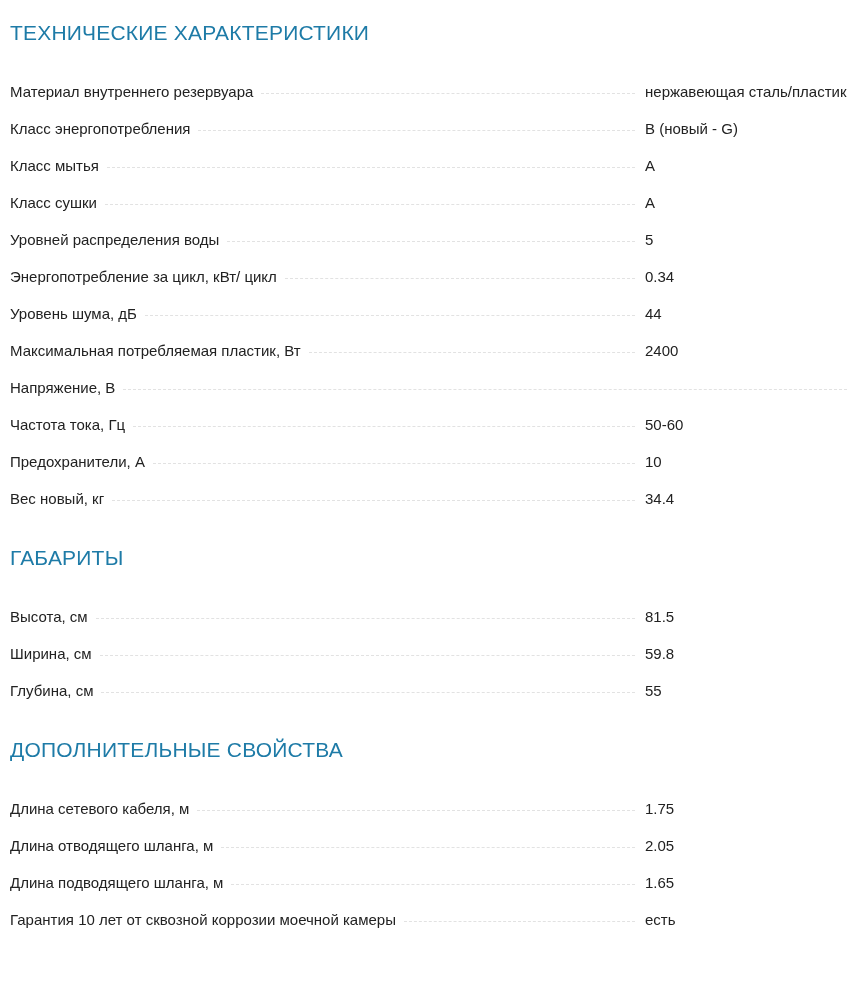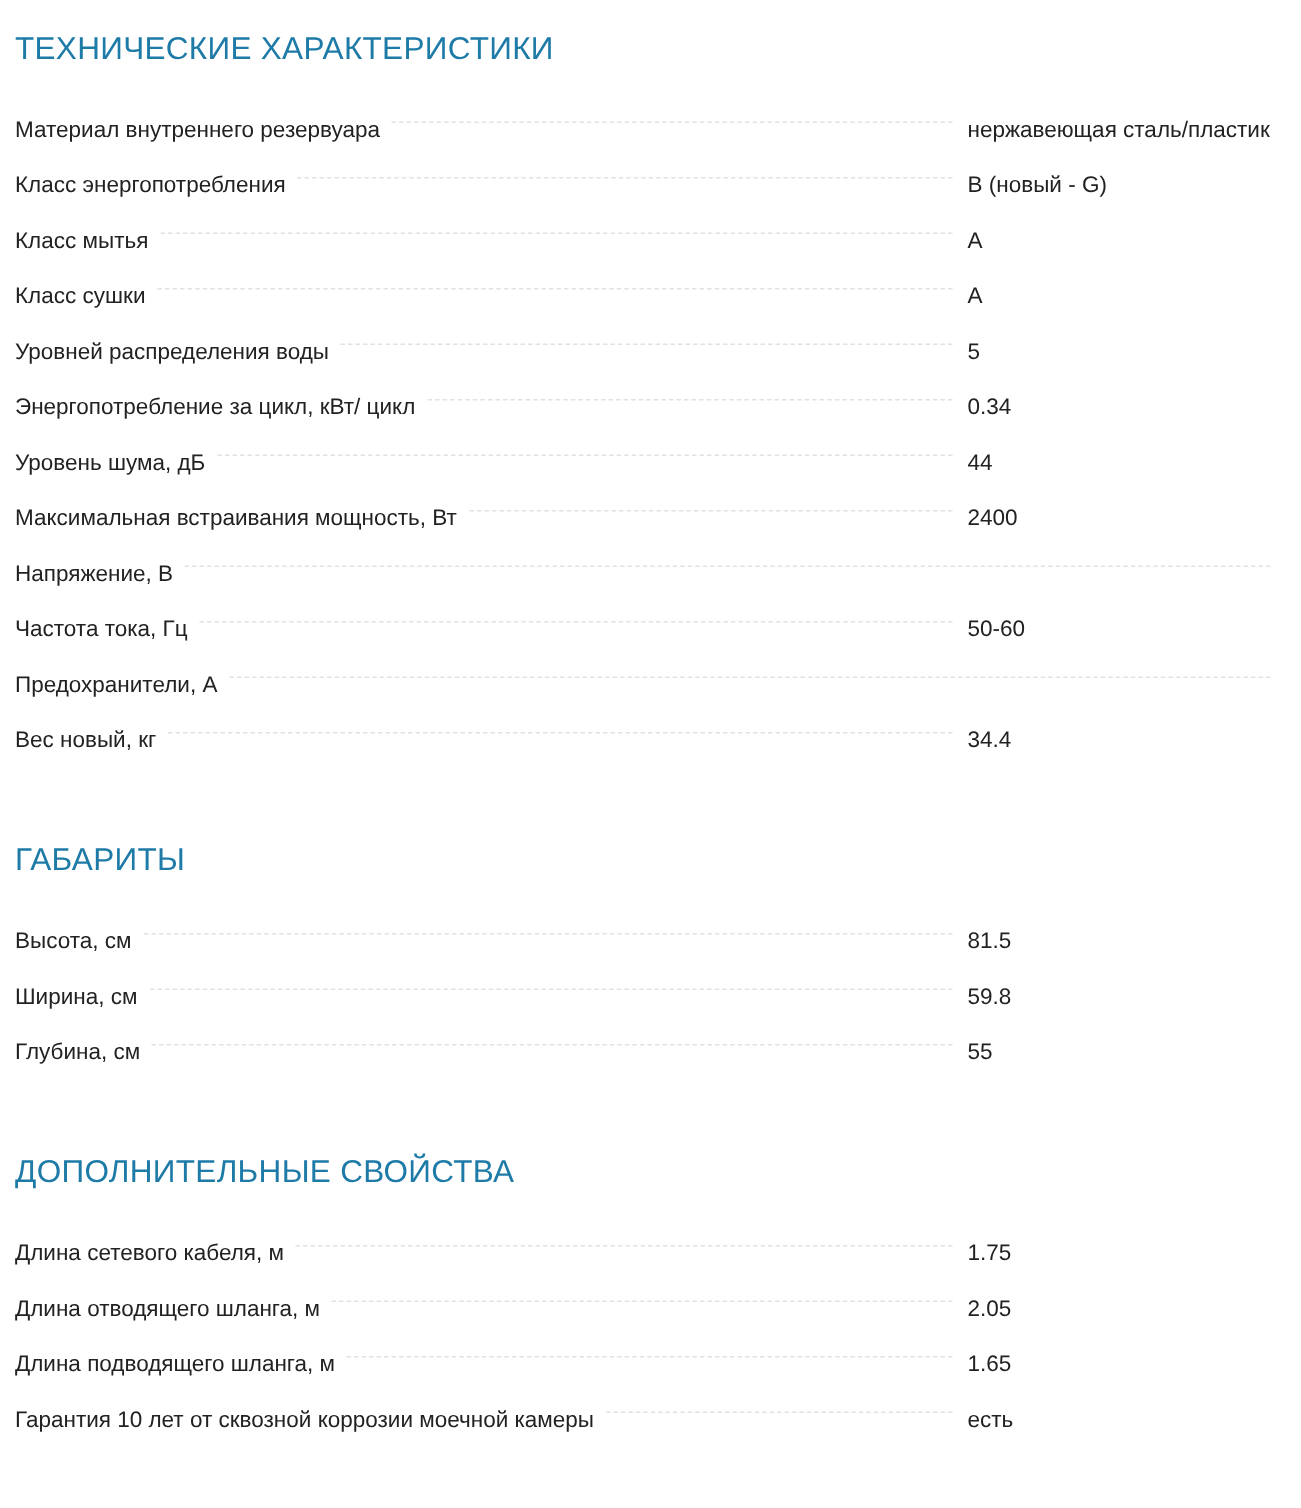--- a/index.html
+++ b/index.html
@@ -17,33 +17,33 @@
   body {
     width: 867px;
     min-height: 1005px;
     font-family: "Liberation Sans", sans-serif;
     color: var(--text);
   }
   main {
     padding: 21px 10px 12px 10px;
   }
   .spec-section + .spec-section {
-    margin-top: 50px;
+    margin-top: 34px;
   }
   .section-title {
     margin: 0 0 24px 0;
     font-size: 21px;
     line-height: 1.1;
     font-weight: 400;
     color: var(--accent);
     letter-spacing: 0.2px;
   }
   .spec-row {
     display: flex;
-    align-items: flex-start;
+    align-items: center;
     height: 37px;
     padding-top: 10px;
     font-size: 15px;
     line-height: 1.15;
   }
   .spec-label {
     flex: none;
     white-space: nowrap;
     color: var(--text);
   }
@@ -105,39 +105,40 @@
     <span class="spec-value">0.34</span>
   </div>
 
   <div class="spec-row">
     <span class="spec-label">Уровень шума, дБ</span>
     <span class="spec-leader"></span>
     <span class="spec-value">44</span>
   </div>
 
   <div class="spec-row">
-    <span class="spec-label">Максимальная встраивания мощность, Вт</span>
+    <span class="spec-label">Максимальная потребляемая пластик, Вт</span>
     <span class="spec-leader"></span>
     <span class="spec-value">2400</span>
   </div>
 
   <div class="spec-row">
     <span class="spec-label">Напряжение, В</span>
     <span class="spec-leader"></span>
   </div>
 
   <div class="spec-row">
     <span class="spec-label">Частота тока, Гц</span>
     <span class="spec-leader"></span>
     <span class="spec-value">50-60</span>
   </div>
 
   <div class="spec-row">
     <span class="spec-label">Предохранители, А</span>
     <span class="spec-leader"></span>
+    <span class="spec-value">10</span>
   </div>
 
   <div class="spec-row">
     <span class="spec-label">Вес новый, кг</span>
     <span class="spec-leader"></span>
     <span class="spec-value">34.4</span>
   </div>
 </div>
   </section>
 

